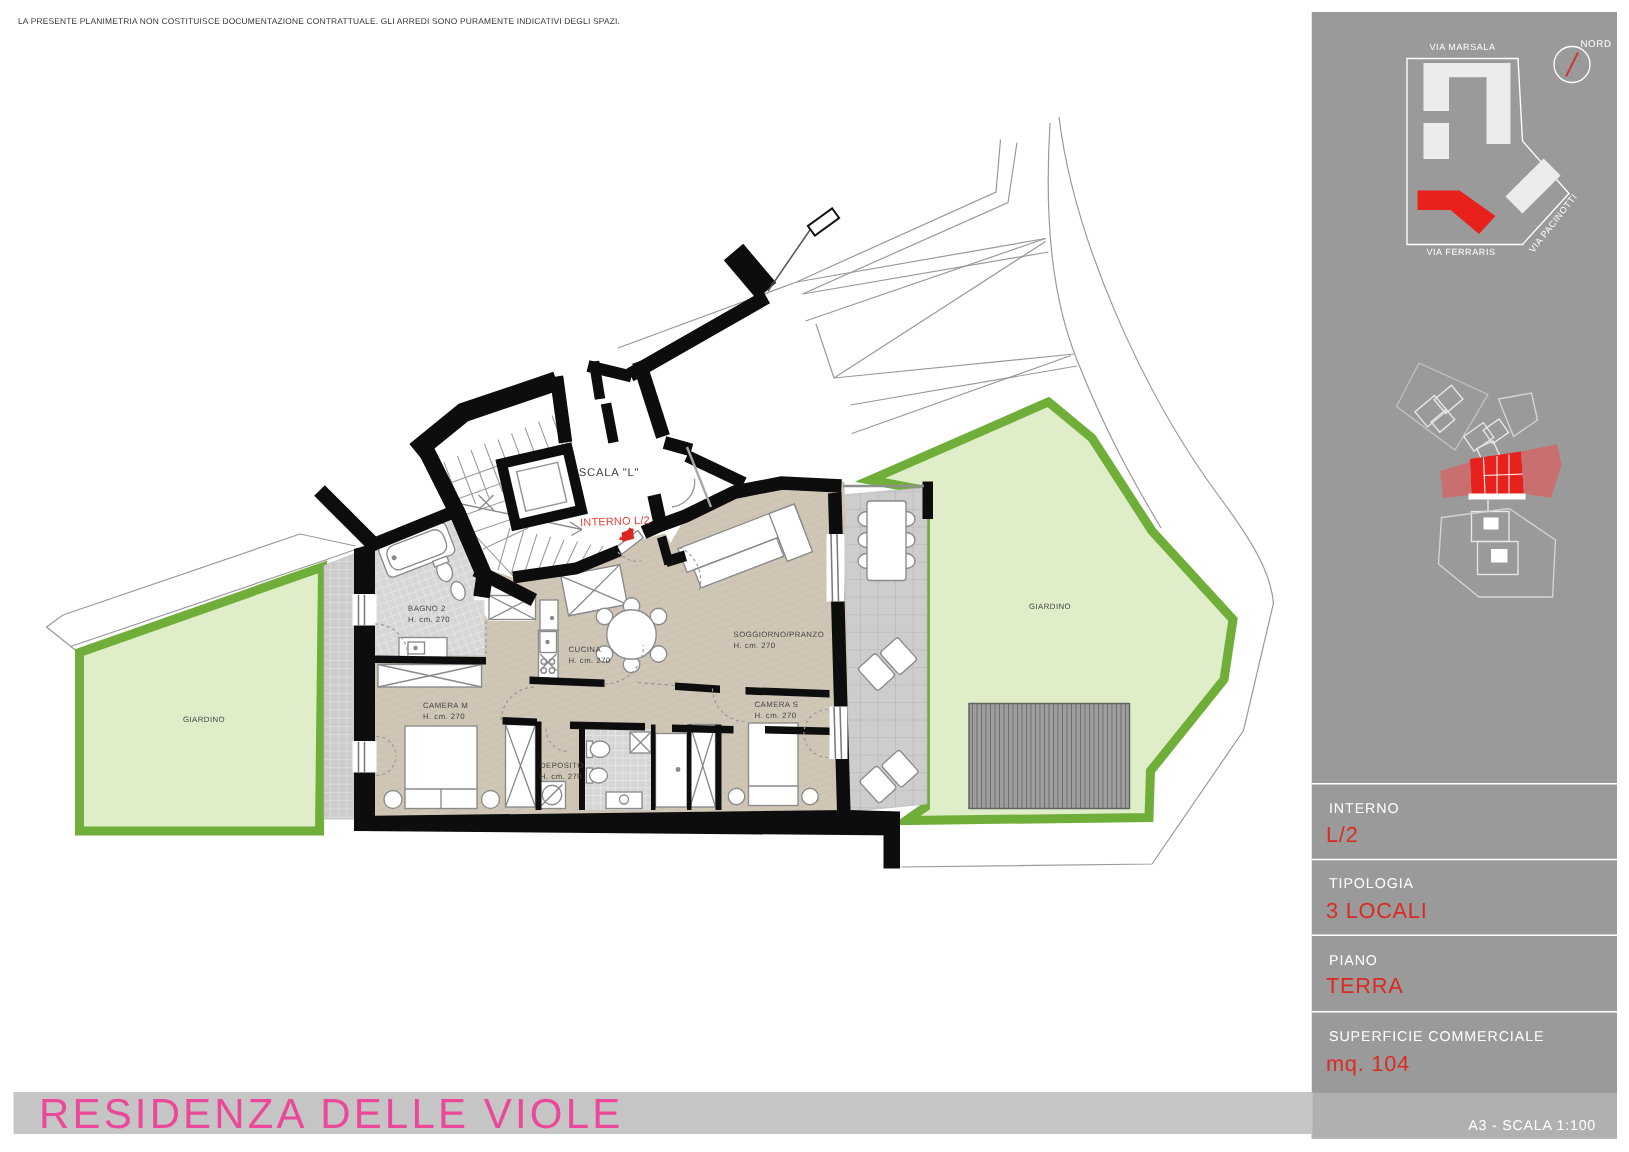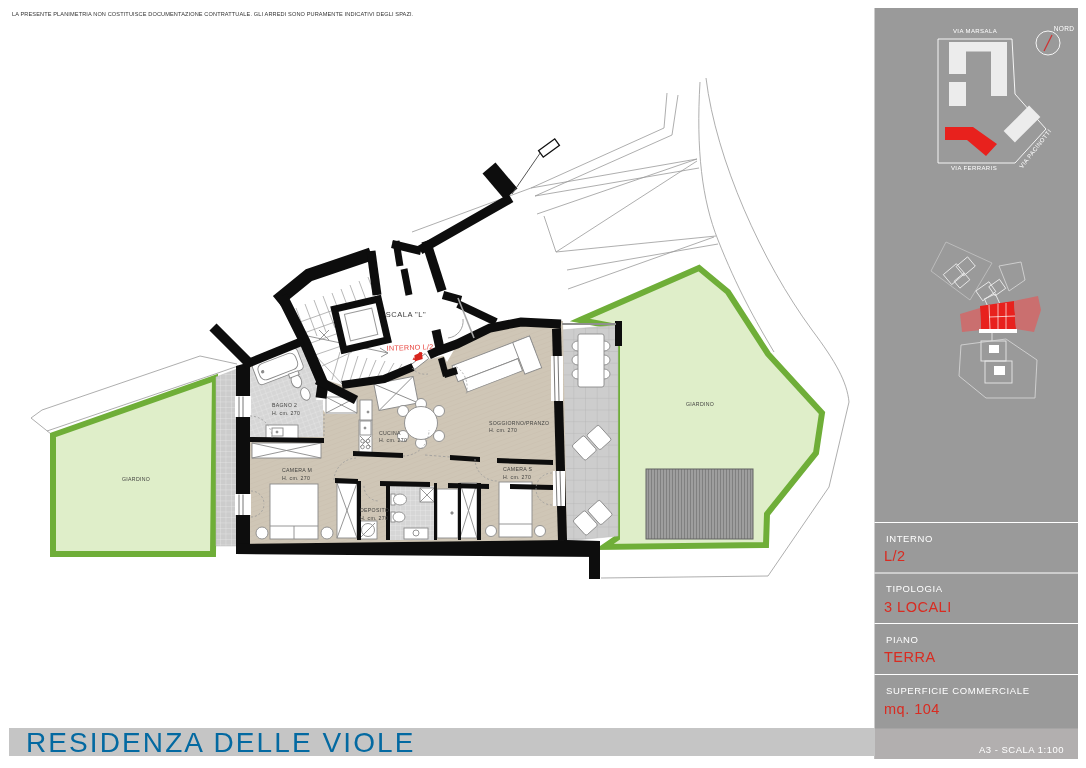--- a/index.html
+++ b/index.html
@@ -528,14 +528,14 @@
   <text x="884" y="662" font-size="14.5" fill="#d92b21" letter-spacing="0.5">TERRA</text>
 
   <text x="886" y="694" font-size="9.5" fill="#fff" letter-spacing="0.6">SUPERFICIE COMMERCIALE</text>
   <text x="884" y="714" font-size="14.5" fill="#d92b21" letter-spacing="0.5">mq. 104</text>
 
   <text x="1064" y="753" font-size="9.5" fill="#fff" text-anchor="end" letter-spacing="0.5">A3 - SCALA 1:100</text>
 </svg>
 
 <div style="position:absolute;left:9px;top:728px;width:866px;height:27.5px;background:#c5c5c5;"></div>
 
-<div style="position:absolute;left:26px;top:727px;font-size:28px;color:#0369a1;letter-spacing:2.1px;">RESIDENZA DELLE VIOLE</div>
+<div style="position:absolute;left:26px;top:727px;font-size:28px;color:#ec4899;letter-spacing:2.1px;">RESIDENZA DELLE VIOLE</div>
 </div>
 
 </body></html>

